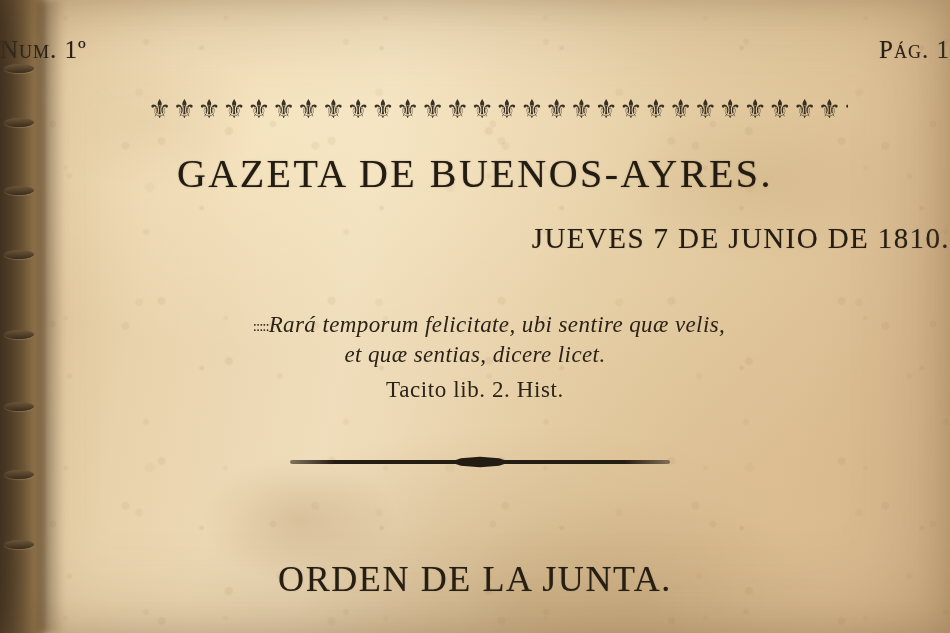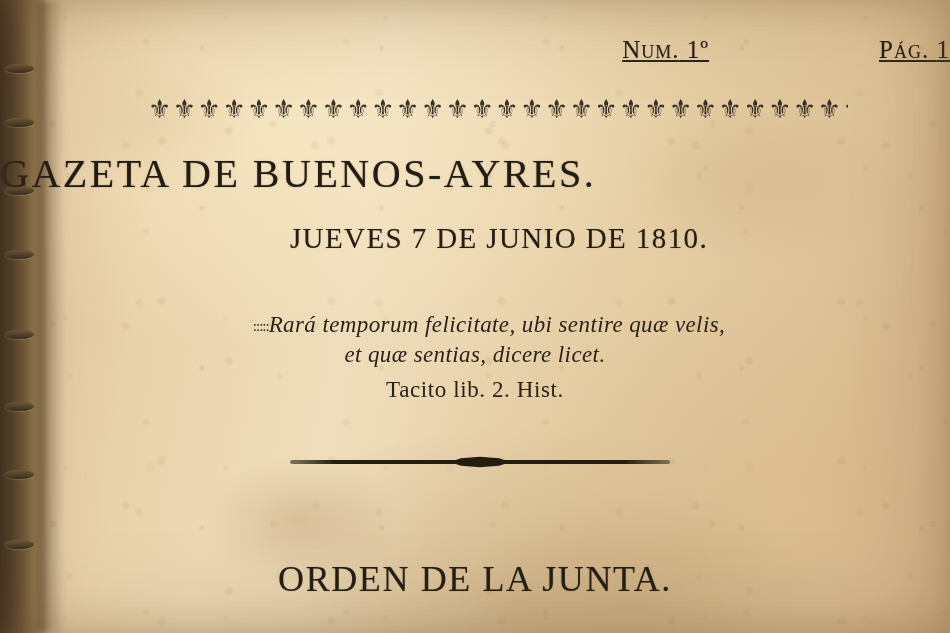--- a/index.html
+++ b/index.html
@@ -76,24 +76,23 @@
   .content {
     position: absolute;
     inset: 0;
     color: #2b2419;
   }
   .topline {
     position: absolute;
     top: 36px;
     left: 0; right: 0;
     display: flex;
-    justify-content: flex-end;
+    justify-content: space-between;
     gap: 170px;
     align-items: baseline;
-    text-decoration: underline;
   }
   .num, .pag {
     font-size: 25px;
     letter-spacing: 1px;
     font-variant: small-caps;
     color: #241d14;
     text-shadow: 0 0 1px rgba(40,30,18,.35);
   }
   .ornament {
     position: absolute;
@@ -107,32 +106,32 @@
     letter-spacing: 1.5px;
     color: #2a2318;
     text-align: center;
     line-height: 28px;
     opacity: .92;
   }
   .title {
     position: absolute;
     top: 150px;
     left: 0; right: 0;
-    text-align: left;
+    text-align: center;
     font-size: 40px;
     letter-spacing: 2.5px;
     font-variant: small-caps;
     color: #231c12;
     text-shadow: 0 0 1.2px rgba(35,28,18,.5);
   }
   .subtitle {
     position: absolute;
     top: 222px;
     left: 0; right: 0;
-    text-align: center;
+    text-align: right;
     font-size: 29px;
     letter-spacing: 1.4px;
     font-variant: small-caps;
     color: #241d13;
     text-shadow: 0 0 1px rgba(35,28,18,.4);
     padding-left: 48px;
   }
   .epigraph {
     position: absolute;
     top: 310px;

